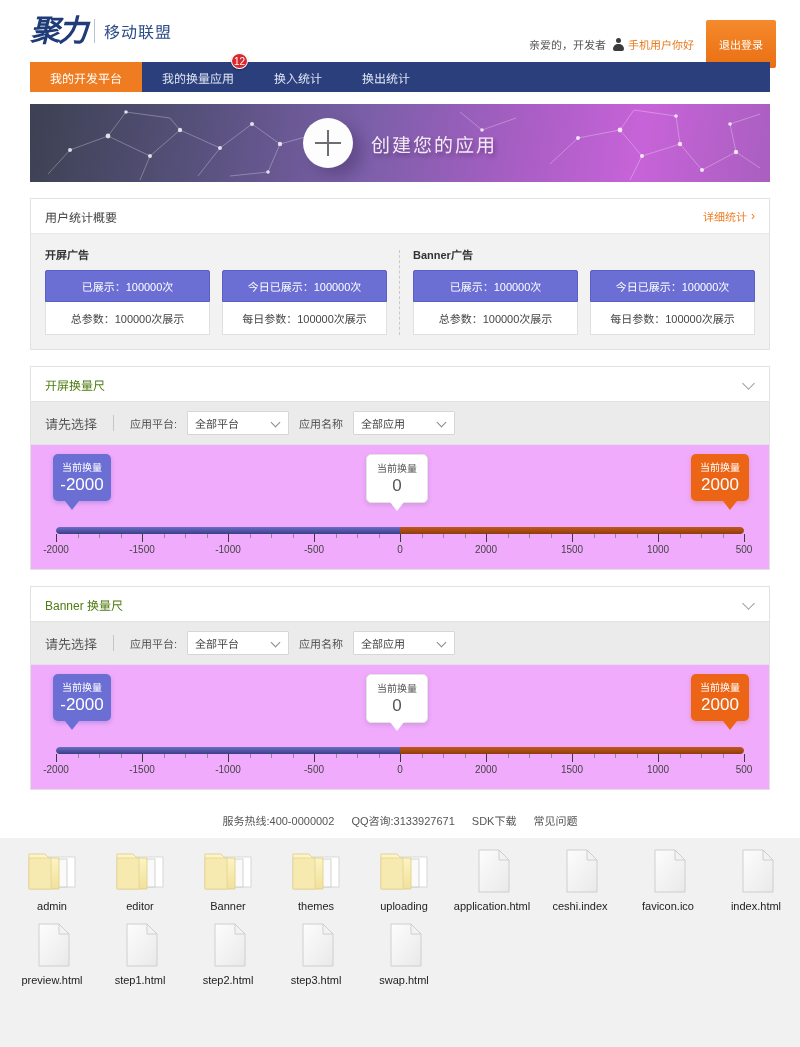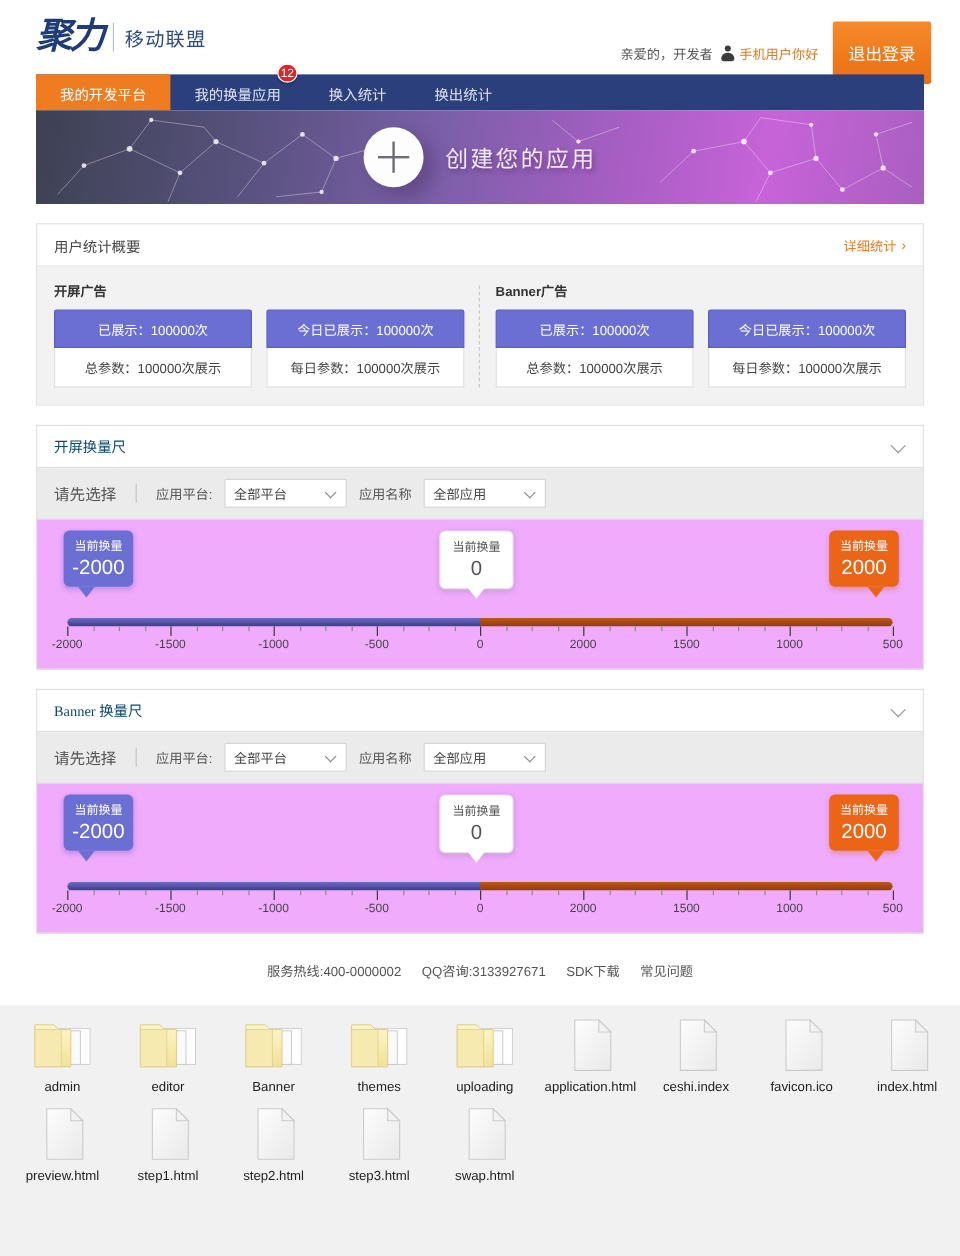--- a/index.html
+++ b/index.html
@@ -34,21 +34,21 @@
   .user-area{position:absolute;right:24px;top:33px;display:flex;align-items:center;height:22px;}
   .greet{font-size:11px;color:#555;margin-right:6px;white-space:nowrap;}
   .avatar-ico{
     width:13px;height:13px;margin-right:3px;position:relative;display:inline-block;
   }
   .avatar-ico:before{content:"";position:absolute;left:4px;top:0;width:5px;height:5px;border-radius:50%;background:#3b3b3b;}
   .avatar-ico:after{content:"";position:absolute;left:1px;top:6px;width:11px;height:7px;background:#3b3b3b;border-radius:5px 5px 2px 2px;}
   .uname{font-size:11px;color:#e77b1f;margin-right:12px;white-space:nowrap;}
   .logout-btn{
     background:#f07c21;background:linear-gradient(#f58a2c,#e96f12);
-    color:#fff;font-size:14px;border:0;border-radius:2px;
+    color:#fff;font-size:11px;border:0;border-radius:2px;
     padding:16px 13px;cursor:pointer;white-space:nowrap;
   }
 
   
   .nav{
     height:30px;background:#2a3f7c;margin:0 30px;position:relative;
     display:flex;align-items:stretch;
   }
   .nav-item{
     font-size:12px;color:#dfe4f2;display:flex;align-items:center;
@@ -57,21 +57,21 @@
   .nav-item.active{background:#f07c21;color:#fff;min-width:65px;justify-content:center;}
   .nav-badge{
     position:absolute;top:-9px;right:6px;background:#d9272e;color:#fff;
     font-size:10px;line-height:16px;min-width:16px;height:16px;border-radius:50%;
     text-align:center;padding:0 2px;box-shadow:0 1px 2px rgba(0,0,0,.3);
     border:1px solid #fff;box-sizing:border-box;
   }
 
   
   .hero{
-    margin:0 30px;height:78px;position:relative;overflow:hidden;
+    margin:12px 30px;height:78px;position:relative;overflow:hidden;
     background:linear-gradient(100deg,#3d4152 0%,#55507a 22%,#7a5fa8 45%,#a85ec4 66%,#c763d8 82%,#a95fc0 100%);
   }
   .hero svg{position:absolute;inset:0;width:100%;height:100%;}
   .hero-inner{
     position:absolute;inset:0;display:flex;align-items:center;justify-content:center;
   }
   .plus-circle{
     width:50px;height:50px;border-radius:50%;background:#fdfdfd;
     display:flex;align-items:center;justify-content:center;position:relative;
     box-shadow:10px 8px 14px rgba(40,20,60,.25);
@@ -114,21 +114,21 @@
     background:#fff;color:#444;font-size:11px;text-align:center;
     padding:8px 0;border:1px solid #e0e0e0;border-top:0;
   }
 
   
   .sec-head{
     border:1px solid #e2e2e2;background:#fff;height:34px;
     display:flex;align-items:center;justify-content:space-between;
     padding:0 14px;margin-top:16px;cursor:pointer;
   }
-  .sec-title{font-size:12px;color:#0c4a6e;font-family:Liberation Serif, serif;}
+  .sec-title{font-size:12px;color:#4d7c0f;}
   .chev-down{
     width:12px;height:12px;position:relative;
   }
   .chev-down:before{
     content:"";position:absolute;left:1px;top:1px;width:8px;height:8px;
     border-right:1.5px solid #9a9a9a;border-bottom:1.5px solid #9a9a9a;
     transform:rotate(45deg);
   }
   .filters{
     background:#ebebeb;border:1px solid #e2e2e2;border-top:0;

